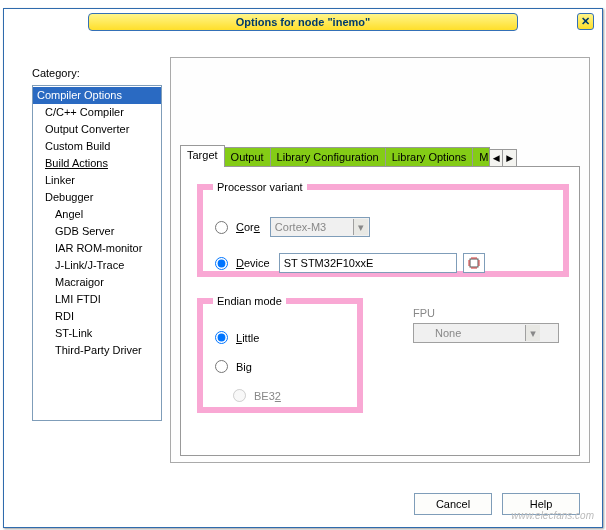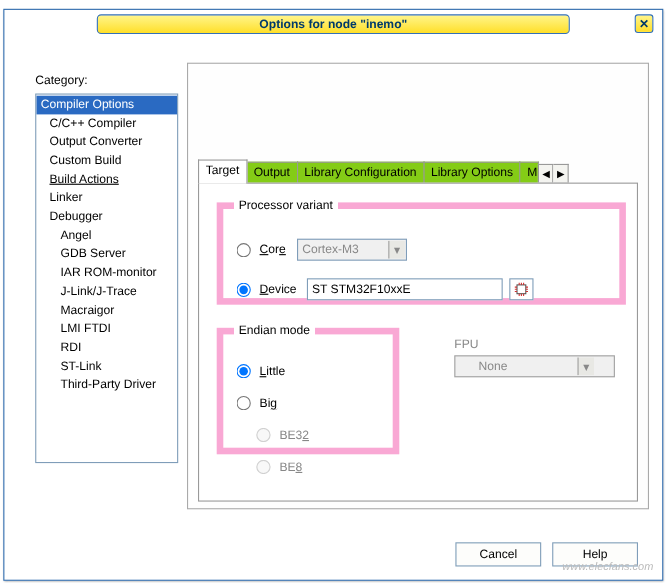--- a/index.html
+++ b/index.html
@@ -266,24 +266,20 @@
         <label><u>L</u>ittle</label>
       </div>
       <div class="row">
         <input type="radio" name="en" style="">
         <label>Bi<u>g</u></label>
       </div>
       <div class="row" style="padding-left:18px;">
         <input type="radio" name="be" disabled="" style="">
         <label style="color:#888;">BE3<u>2</u></label>
       </div>
-      <div class="row" style="padding-left:18px;">
-        <input type="radio" name="be" disabled="" style="">
-        <label style="color:#888;">BE<u>8</u></label>
-      </div>
     </fieldset>
 
     <div class="fpu-label">FPU</div>
     <div class="fpu-combo">
       <span>None</span>
       <span class="arrow" style="margin-left:auto;">▾</span>
     </div>
   </div>
 
   <div class="btn btn-cancel">Cancel</div>

